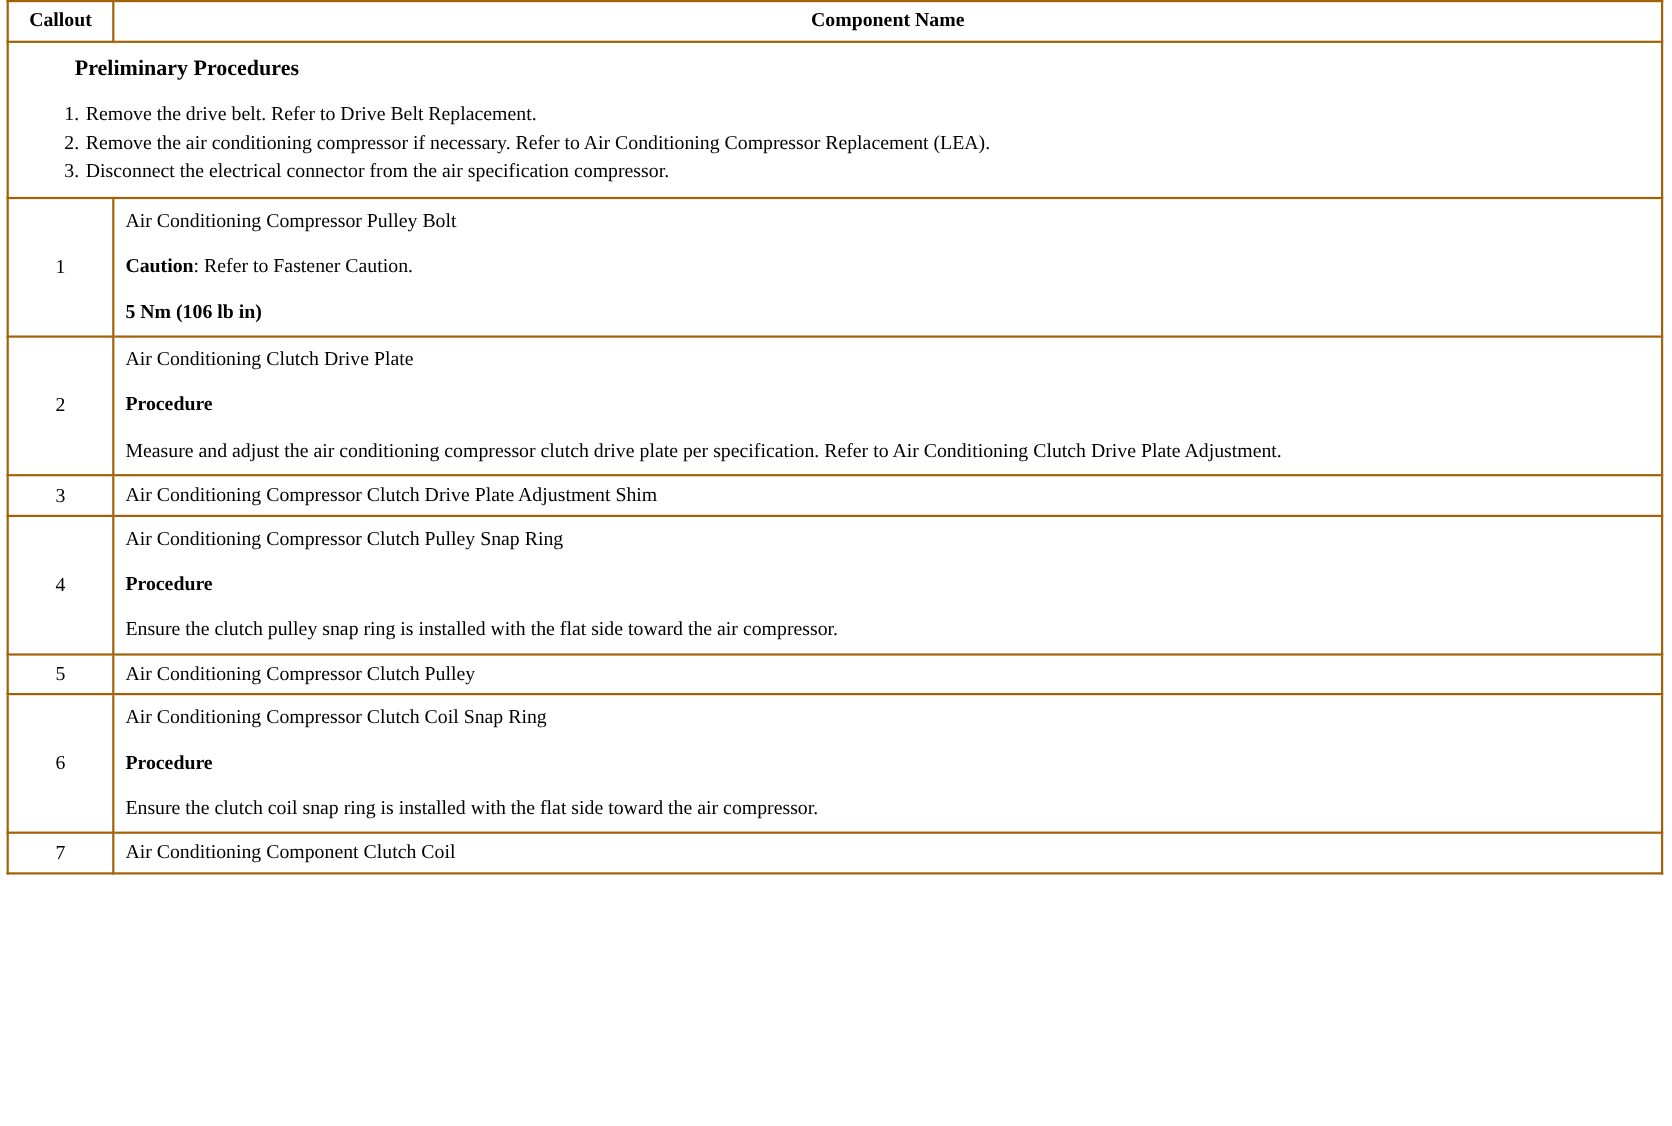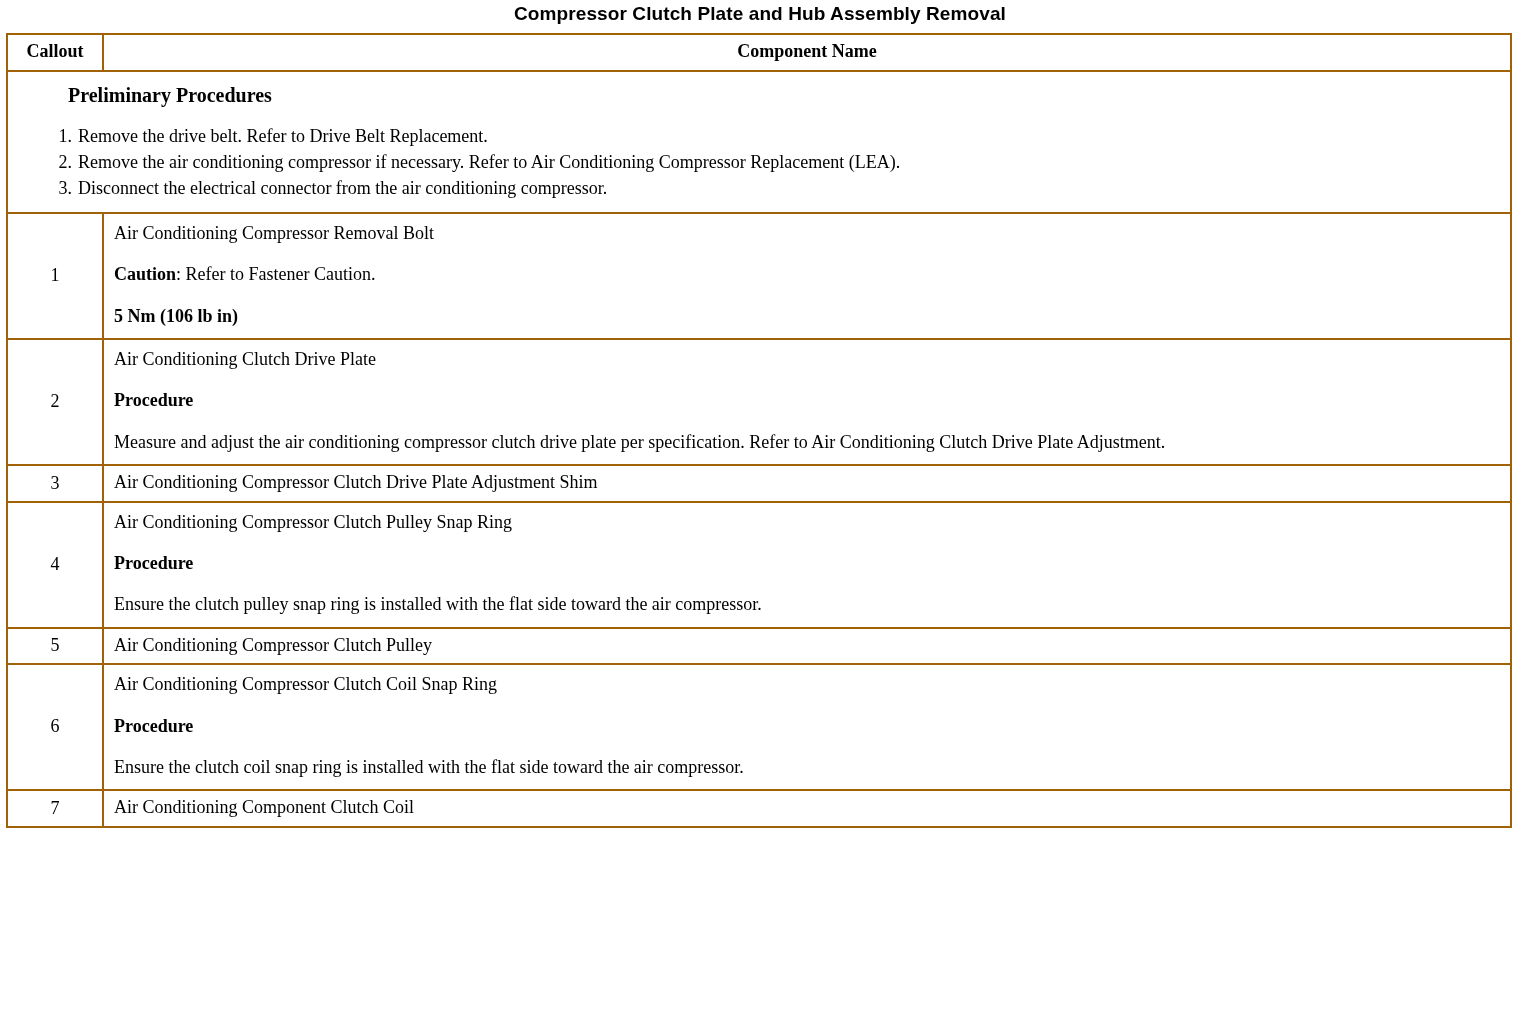--- a/index.html
+++ b/index.html
@@ -96,50 +96,49 @@
   .single {
     padding: 5px 8px 6px 10px;
     margin-left: 34px;
   }
 </style>
 </head>
 <body>
 
 <div class="page">
 
-  <div class="doc-title">Compressor Clutch Plate and Hub Assembly Removal</div>
 
   <table class="proc">
     <colgroup>
       <col class="c-callout">
       <col class="c-name">
     </colgroup>
     <thead>
       <tr>
         <th class="head">Callout</th>
         <th class="head">Component Name</th>
       </tr>
     </thead>
     <tbody>
 
       <tr>
         <td class="prelim" colspan="2">
           <div class="prelim-title">Preliminary Procedures</div>
           <ol class="prelim-list">
             <li>Remove the drive belt. Refer to Drive Belt Replacement.</li>
             <li>Remove the air conditioning compressor if necessary. Refer to Air Conditioning Compressor Replacement (LEA).</li>
-            <li>Disconnect the electrical connector from the air conditioning compressor.</li>
+            <li>Disconnect the electrical connector from the air specification compressor.</li>
           </ol>
         </td>
       </tr>
 
       <tr>
         <td class="callout">1</td>
         <td class="cell">
-          <p class="line">Air Conditioning Compressor Removal Bolt</p>
+          <p class="line">Air Conditioning Compressor Pulley Bolt</p>
           <div class="gap-sm"></div>
           <p class="line"><span class="bold">Caution</span><span>: Refer to Fastener Caution.</span></p>
           <div class="gap-sm"></div>
           <p class="line bold">5 Nm (106 lb in)</p>
         </td>
       </tr>
 
       <tr>
         <td class="callout">2</td>
         <td class="cell">

